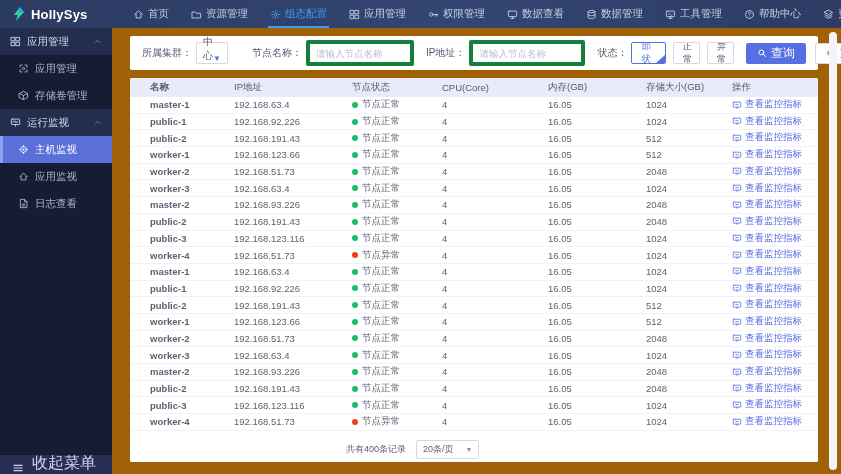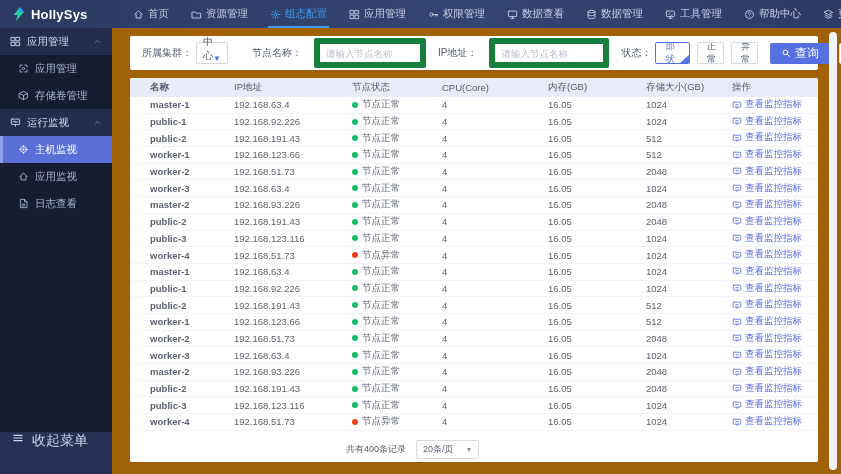--- a/index.html
+++ b/index.html
@@ -11,30 +11,30 @@
   .nav-menu{display:flex;height:100%;align-items:stretch;}
   .nav-item{display:flex;align-items:center;gap:4px;padding:0 11px;font-size:10.5px;color:#c6cfe4;cursor:pointer;position:relative;white-space:nowrap;}
   .nav-item.active{color:#3d9ef5;}
   .nav-item.active::after{content:'';position:absolute;bottom:0;left:9px;right:9px;height:2px;background:#3d9ef5;}
   
   .sidebar{position:absolute;top:28px;left:0;bottom:0;width:112px;background:#161d33;color:#aab3cf;}
   .side-group{height:27px;background:#242d4e;color:#d3daee;display:flex;align-items:center;gap:6px;padding:0 10px;font-size:10.5px;cursor:pointer;}
   .side-group .grp-caret{margin-left:auto;color:#8d97b8;}
   .side-item{height:27px;display:flex;align-items:center;gap:6px;padding:0 8px 0 18px;font-size:10.5px;color:#aab3cf;cursor:pointer;white-space:nowrap;}
   .side-item.active{background:#5b6fd9;color:#fff;border-left:3px solid #8fa0ee;padding-left:15px;}
-  .collapse-btn{position:absolute;bottom:0;left:0;right:0;height:42px;background:#272f54;color:#cdd4ea;display:flex;align-items:flex-start;gap:8px;padding:0 12px;font-size:14px;cursor:pointer;}
+  .collapse-btn{position:absolute;bottom:0;left:0;right:0;height:19px;background:#272f54;color:#cdd4ea;display:flex;align-items:flex-end;gap:8px;padding:0 12px;font-size:16px;cursor:pointer;}
   
   .main{position:absolute;top:28px;left:112px;right:0;bottom:0;background:#a16207;}
   .card{background:#fff;border-radius:2px;box-shadow:0 1px 2px rgba(40,60,120,.06);}
   .filter-card{position:absolute;left:18px;right:23px;top:8px;height:34px;display:flex;align-items:center;padding:0 4px 0 12px;font-size:10px;color:#515a6e;}
   .f-label{white-space:nowrap;margin-right:4px;}
   .select-box{width:80px;height:20px;border:1px solid #d5d9e4;border-radius:2px;display:flex;align-items:flex-end;padding:0 6px;cursor:pointer;background:#fff;}
   .select-box .sel-caret{margin-left:auto;color:#5570e0;font-size:8px;}
   .f-divider{width:1px;height:16px;background:#e3e6ef;margin:0 12px;}
-  .f-input{height:18px;width:88px;border:6px solid #15803d;border-radius:2px;padding:0 6px;font-size:9.5px;color:#515a6e;outline:none;font-family:inherit;margin-right:12px;margin-left:8px;}
+  .f-input{height:18px;width:88px;border:4px solid #15803d;border-radius:2px;padding:0 6px;font-size:9.5px;color:#515a6e;outline:none;font-family:inherit;margin-right:12px;}
   .f-input::placeholder{color:#b8bdcc;}
   .f-input.ip{width:96px;}
   .status-group{display:flex;gap:7px;margin-right:12px;}
   .status-btn{position:relative;height:20px;padding:0 9px;border:1px solid #d5d9e4;border-radius:2px;background:#fff;font-size:9.5px;color:#515a6e;display:flex;align-items:center;cursor:pointer;overflow:hidden;}
   .status-btn.selected{border-color:#5570e0;color:#5570e0;}
   .status-btn.selected::after{content:'';position:absolute;right:0;bottom:0;border-style:solid;border-width:0 0 8px 9px;border-color:transparent transparent #5570e0 transparent;}
   .btn{height:21px;border-radius:2px;display:flex;align-items:center;gap:4px;font-size:12px;padding:0 10px;cursor:pointer;white-space:nowrap;}
   .btn-primary{background:#5570e0;color:#fff;border:1px solid #5570e0;margin-right:9px;}
   .btn-plain{background:#fff;color:#515a6e;border:1px solid #d5d9e4;}
   

